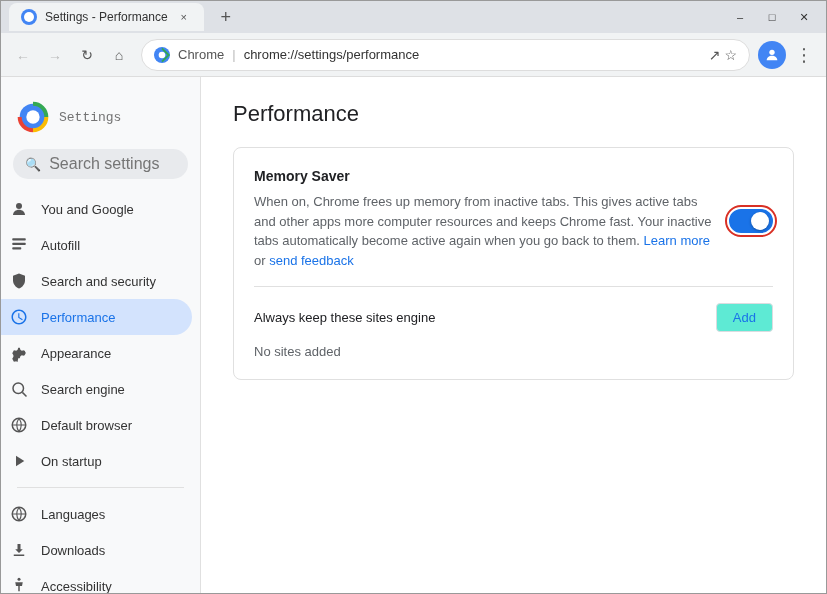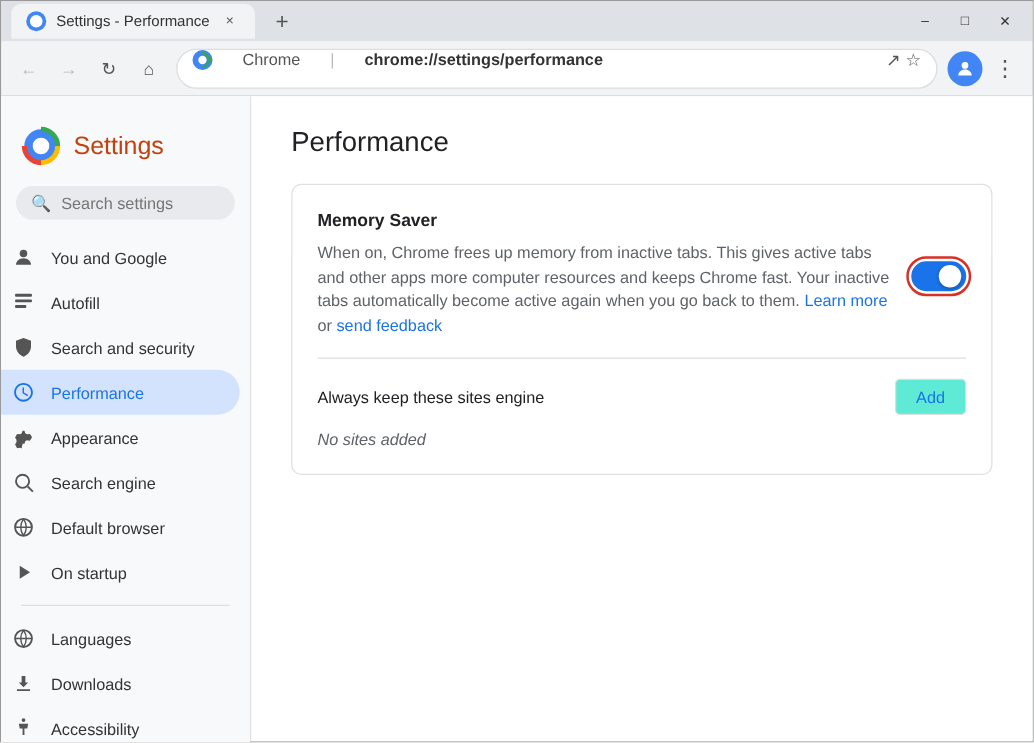--- a/index.html
+++ b/index.html
@@ -14,37 +14,37 @@
     .tab-favicon { width: 16px; height: 16px; background: #4285f4; border-radius: 50%; display: flex; align-items: center; justify-content: center; }
     .tab-close { margin-left: auto; width: 16px; height: 16px; display: flex; align-items: center; justify-content: center; border-radius: 50%; color: #555; font-size: 11px; cursor: pointer; }
     .new-tab { width: 28px; height: 28px; display: flex; align-items: center; justify-content: center; color: #555; font-size: 18px; cursor: pointer; }
     .window-controls { margin-left: auto; display: flex; gap: 4px; }
     .win-btn { width: 28px; height: 20px; display: flex; align-items: center; justify-content: center; font-size: 11px; color: #333; cursor: pointer; }
 
     
     .toolbar { height: 44px; background: #f1f3f4; display: flex; align-items: center; padding: 0 8px; gap: 4px; flex-shrink: 0; border-bottom: 1px solid #ddd; }
     .nav-btn { width: 28px; height: 28px; display: flex; align-items: center; justify-content: center; border-radius: 50%; color: #555; font-size: 14px; cursor: pointer; }
     .nav-btn.disabled { color: #bbb; cursor: default; }
-    .address-bar { flex: 1; height: 32px; background: white; border-radius: 16px; display: flex; padding: 0 12px; gap: 24px; border: 1px solid #ddd; margin: 0 4px; }
+    .address-bar { flex: 1; height: 32px; background: white; border-radius: 16px; display: flex; align-items: center; padding: 0 12px; gap: 8px; border: 1px solid #ddd; margin: 0 4px; }
     .address-favicon { width: 16px; height: 16px; background: #4285f4; border-radius: 50%; }
-    .address-text { font-size: 13px; color: #333; flex: 1; font-weight: bold; }
+    .address-text { font-size: 13px; color: #333; flex: 1; }
     .address-icons { display: flex; gap: 4px; }
     .addr-icon { color: #555; font-size: 14px; cursor: pointer; }
     .toolbar-right { display: flex; align-items: center; gap: 4px; }
     .profile-btn { width: 28px; height: 28px; border-radius: 50%; background: #4285f4; display: flex; align-items: center; justify-content: center; color: white; font-size: 12px; cursor: pointer; }
     .menu-btn { width: 28px; height: 28px; display: flex; align-items: center; justify-content: center; color: #555; font-size: 18px; cursor: pointer; }
 
     
     .main { display: flex; flex: 1; overflow: hidden; background: white; }
 
     
     .sidebar { width: 200px; background: #f8f9fa; padding: 16px 0; overflow-y: auto; flex-shrink: 0; border-right: 1px solid #e0e0e0; }
     .settings-header { display: flex; align-items: center; gap: 10px; padding: 8px 16px 16px; }
     .settings-logo { width: 32px; height: 32px; }
-    .settings-title { font-size: 20px; color: #c2410c; font-weight: 400; }
+    .settings-title { font-size: 13px; color: #737373; font-weight: 400; font-family: Liberation Mono, monospace; }
     .sidebar-item { display: flex; align-items: center; gap: 12px; padding: 8px 8px; cursor: pointer; border-radius: 0 20px 20px 0; margin-right: 8px; color: #333; font-size: 13px; }
     .sidebar-item.active { background: #d3e3fd; color: #1a73e8; font-weight: 500; }
     .sidebar-icon { width: 20px; height: 20px; display: flex; align-items: center; justify-content: center; font-size: 16px; color: #555; flex-shrink: 0; }
     .sidebar-item.active .sidebar-icon { color: #1a73e8; }
     .sidebar-divider { height: 1px; background: #e0e0e0; margin: 8px 16px; }
 
     
     .content { flex: 1; padding: 24px 32px; overflow-y: auto; background: #fff; }
     .page-title { font-size: 22px; font-weight: 400; color: #202124; margin-bottom: 20px; }
 
@@ -57,21 +57,21 @@
 
     
     .toggle-wrapper { position: relative; width: 44px; height: 24px; flex-shrink: 0; border: 2px solid #1a73e8; border-radius: 12px; background: #1a73e8; cursor: pointer; }
     .toggle-knob { position: absolute; right: 2px; top: 50%; transform: translateY(-50%); width: 18px; height: 18px; background: white; border-radius: 50%; box-shadow: 0 1px 3px rgba(0,0,0,0.3); }
     .toggle-highlight { position: absolute; inset: -4px; border: 2px solid #d93025; border-radius: 16px; pointer-events: none; }
 
     
     .sites-row { display: flex; align-items: center; justify-content: space-between; margin-top: 16px; padding-top: 16px; border-top: 1px solid #e0e0e0; }
     .sites-label { font-size: 13px; color: #202124; }
     .add-btn { padding: 6px 16px; border: 1px solid #dadce0; border-radius: 4px; background: #5eead4; font-size: 13px; color: #1a73e8; cursor: pointer; }
-    .no-sites { font-size: 13px; color: #5f6368; margin-top: 12px; font-style: italic; }
+    .no-sites { font-size: 13px; color: #5f6368; margin-top: 12px; }
 
     a { color: #1a73e8; text-decoration: none; }
   </style>
 </head>
 <body>
 
 <div class="window">
 
   <div class="titlebar">
     <div class="tab">
@@ -134,21 +134,21 @@
           <path d="M12 2 A10 10 0 0 1 22 12" stroke="#34a853" stroke-width="3" fill="none"></path>
           <path d="M22 12 A10 10 0 0 1 12 22" stroke="#fbbc04" stroke-width="3" fill="none"></path>
           <path d="M12 22 A10 10 0 0 1 2 12" stroke="#ea4335" stroke-width="3" fill="none"></path>
         </svg>
         <span class="settings-title">Settings</span>
       </div>
 
       <div style="padding: 0 12px 12px;">
         <div style="display:flex; align-items:center; background:#e8eaed; border-radius:20px; padding:6px 12px; gap:8px;">
           <span style="color:#555; font-size:13px;">🔍</span>
-          <input type="text" style="border: none; background: transparent; font-size: 13px; color: rgb(51, 51, 51); width: 100%; outline: none;" placeholder="Search settings">
+          <input type="text" style="border: none; background: transparent; font-size: 16px; color: rgb(51, 51, 51); width: 100%; outline: none;" placeholder="Search settings">
         </div>
       </div>
 
       <div>
         <div class="sidebar-item">
           <span class="sidebar-icon">
             <svg width="18" height="18" viewBox="0 0 24 24" fill="#555">
                 <circle cx="12" cy="8" r="4"></circle>
                 <path d="M4 20c0-4 3.6-7 8-7s8 3 8 7" fill="#555"></path>
               </svg>

